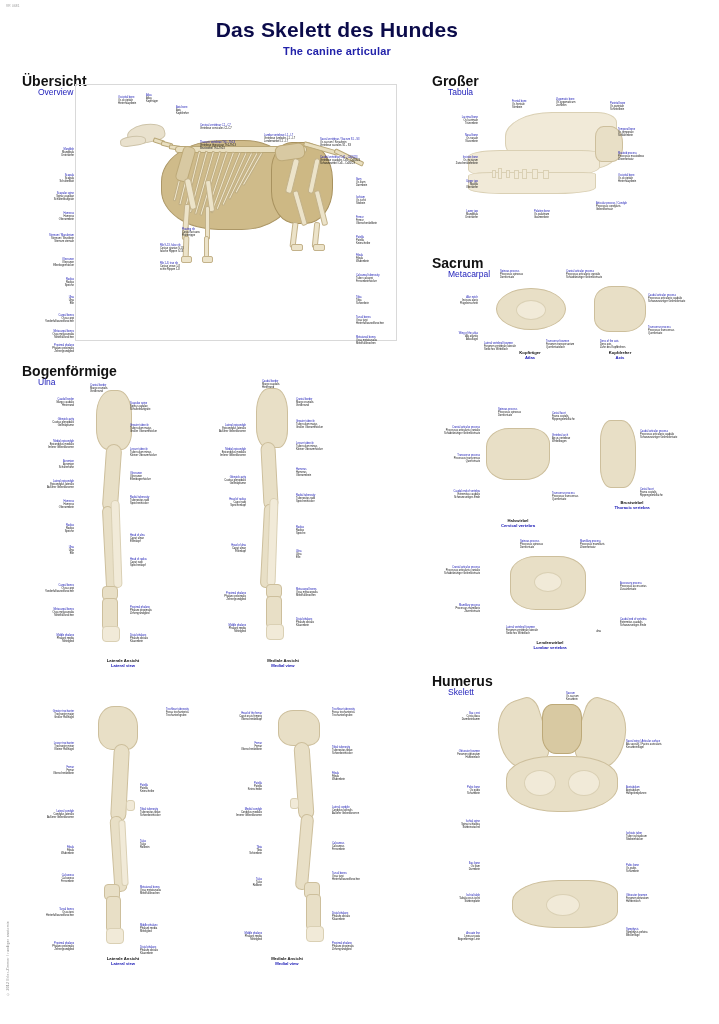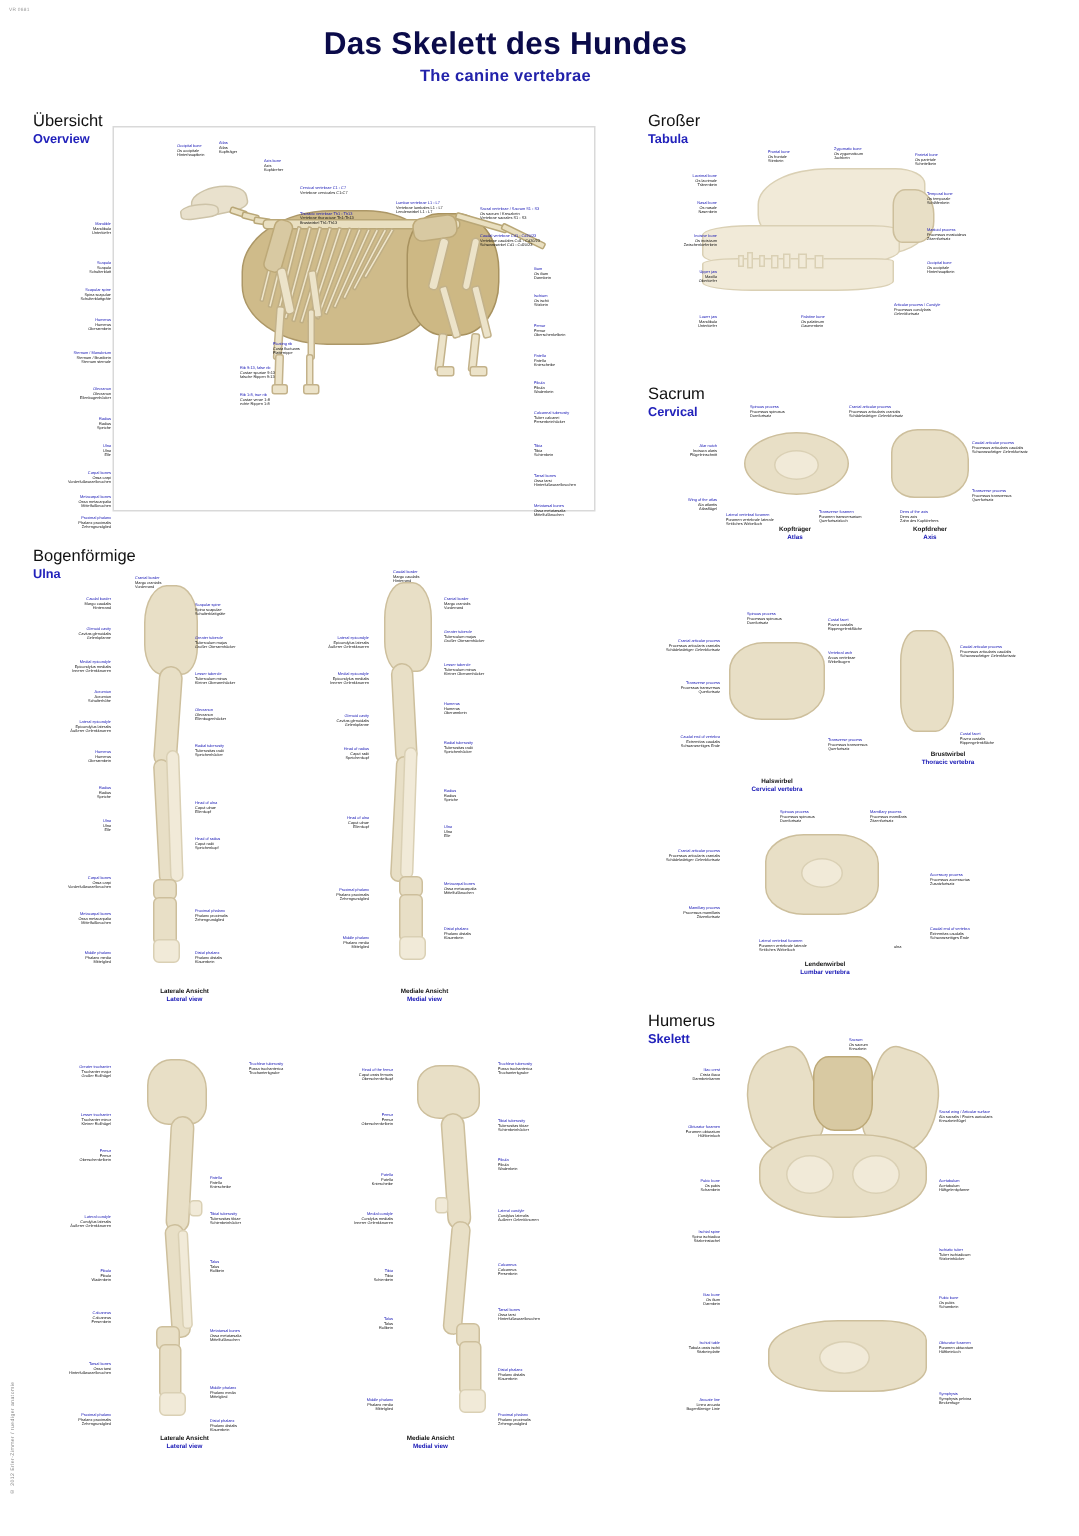--- a/index.html
+++ b/index.html
@@ -6,22 +6,22 @@
   body{width:719px;height:1024px;font-family:"Liberation Sans",sans-serif;overflow:hidden;}
   .poster{position:relative;width:719px;height:1024px;background:#ffffff;}
   .corner-code{position:absolute;top:4px;left:6px;font-size:3.2px;color:#999;letter-spacing:.2px;}
   .side-code{position:absolute;left:6px;bottom:28px;font-size:3.4px;color:#888;
      writing-mode:vertical-rl;transform:rotate(180deg);letter-spacing:.3px;}
   .title{position:absolute;top:18px;left:0;width:674px;text-align:center;}
   .title h1{margin:0;font-size:21px;font-weight:bold;color:#0b0b4a;letter-spacing:.2px;}
   .title h2{margin:3px 0 0 0;font-size:11px;font-weight:bold;color:#2222aa;letter-spacing:.2px;}
 
   .sec{position:absolute;}
-  .sec .de{font-size:11px;font-weight:normal;color:#111;line-height:11px;}
-  .sec .en{font-size:8.5px;font-weight:bold;color:#2222bb;line-height:11px;}
+  .sec .de{font-size:14px;font-weight:bold;color:#111;line-height:11px;}
+  .sec .en{font-size:8.5px;font-weight:normal;color:#2222bb;line-height:11px;margin-left:16px;}
   .frame{position:absolute;border:1px solid #d9d9d9;}
 
   
   .bone{position:absolute;background:#e8dfc6;border:1px solid #cdbf9c;}
   .bone.d{background:#d8c9a2;border-color:#bda978;}
   .bone.l{background:#f1ead8;border-color:#dad0b4;}
 
   .lbl{position:absolute;font-size:2.6px;line-height:3.1px;color:#111;white-space:pre;}
   .lbl .b{color:#1414b4;display:block;}
   .lbl.r{text-align:right;}
@@ -41,34 +41,34 @@
 </head>
 <body>
 
 <div class="poster">
 
   <div class="corner-code">VR 0681</div>
   <div class="side-code">© 2012 Erler-Zimmer / ruediger anatomie</div>
 
   <div class="title">
     <h1>Das Skelett des Hundes</h1>
-    <h2>The canine vertebrae</h2>
+    <h2>The canine articular</h2>
   </div>
 
   <div class="sec" style="left:22px;top:76px;">
     <div class="de">Übersicht</div>
     <div class="en">Overview</div>
   </div>
   <div class="sec" style="left:432px;top:76px;">
     <div class="de">Großer</div>
     <div class="en">Tabula</div>
   </div>
   <div class="sec" style="left:432px;top:258px;">
     <div class="de">Sacrum</div>
-    <div class="en">Cervical</div>
+    <div class="en">Metacarpal</div>
   </div>
   <div class="sec" style="left:22px;top:366px;">
     <div class="de">Bogenförmige</div>
     <div class="en">Ulna</div>
   </div>
   <div class="sec" style="left:432px;top:676px;">
     <div class="de">Humerus</div>
     <div class="en">Skelett</div>
   </div>
 

